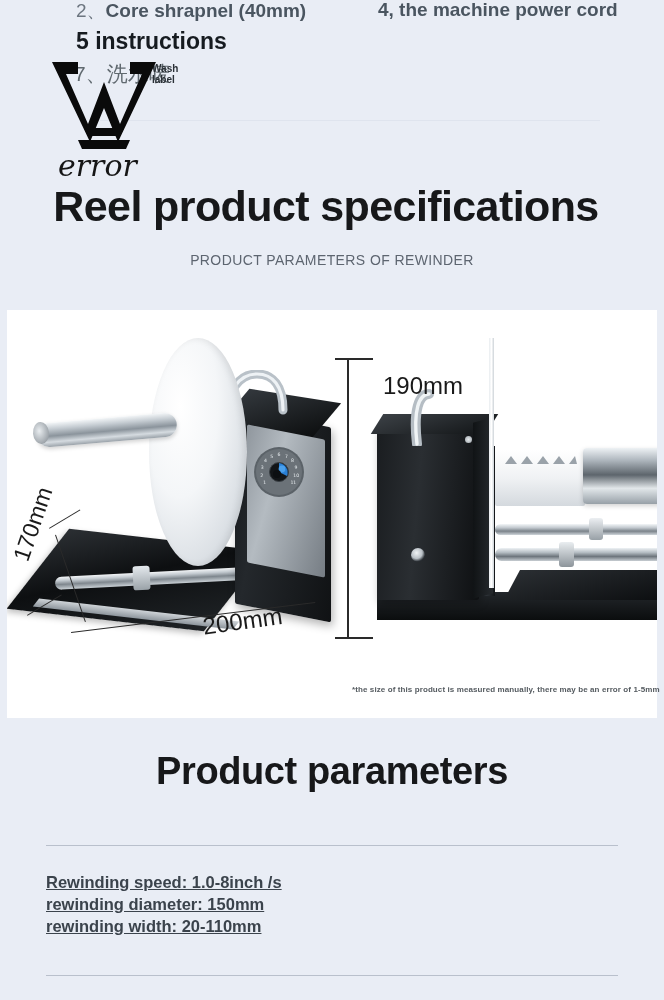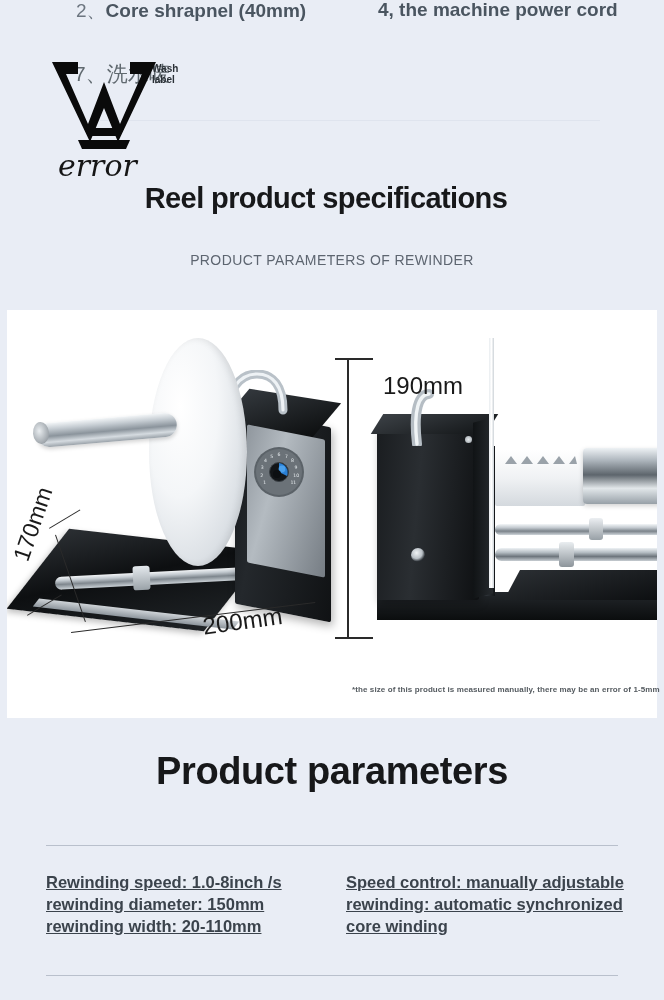--- a/index.html
+++ b/index.html
@@ -25,21 +25,21 @@
             background:#dfe4ee;}
 
   
   .logo{position:absolute;left:48px;top:52px;width:112px;height:100px;}
   .logo svg{display:block;}
   .brand{position:absolute;left:58px;top:148px;font-family:"DejaVu Serif", serif;
          font-style:italic;font-size:30px;color:#161616;letter-spacing:0px;}
 
   
   .title{position:absolute;left:0;top:182px;width:652px;text-align:center;
-         font-size:29px;font-weight:bold;color:#17181a;letter-spacing:-0.6px;}
+         font-size:43px;font-weight:bold;color:#17181a;letter-spacing:-0.6px;}
   .subtitle{position:absolute;left:0;top:252px;width:664px;text-align:center;
             font-size:14px;color:#5d6570;letter-spacing:0.4px;}
 
   
   .photo{position:absolute;left:7px;top:310px;width:650px;height:408px;
          background:#ffffff;overflow:hidden;}
 
   
   .m1{position:absolute;left:0px;top:0px;width:340px;height:360px;}
   .m1-base{position:absolute;left:22px;top:230px;width:215px;height:80px;
@@ -146,20 +146,21 @@
           display:flex;gap:0px;}
   .pcol{font-size:16.5px;font-weight:bold;color:#3b434c;line-height:1.33;text-decoration:underline;}
   .pcol1{width:300px;}
   .pcol2{width:286px;}
 </style>
 </head>
 <body>
 
 <div class="top-overlay">
   <div class="ov-item ov-c1a"><span class="cjk">2、</span><span>Core shrapnel (40mm)</span></div>
+  <div class="ov-item ov-c1b">5 instructions</div>
   <div class="ov-item ov-c1c">7、洗水唛</div>
   <div class="ov-wash">Wash label</div>
   <div class="ov-item ov-c2a">4, the machine power cord</div>
 </div>
 <div class="top-rule"></div>
 
 <div class="logo">
   <svg width="112" height="100" viewBox="0 0 112 100">
     <path d="M4 10 L30 10 L30 22 L18 22 L40 72 L56 30 L72 72 L94 22 L82 22 L82 10 L108 10 L70 90 L56 56 L42 90 Z" fill="#0a0a0a"></path>
     <path d="M36 76 L76 76 L72 84 L40 84 Z" fill="#0a0a0a"></path>
@@ -259,15 +260,14 @@
 
 <div class="dim dim-190">190mm</div>
 <div class="dim dim-200">200mm</div>
 <div class="dim dim-170">170mm</div>
 <div class="note">*the size of this product is measured manually, there may be an error of 1-5mm</div>
 
 <div class="sec2-title">Product parameters</div>
 <div class="rule rule-top"></div>
 <div class="params">
   <div class="pcol pcol1">Rewinding speed: 1.0-8inch /s rewinding diameter: 150mm rewinding width: 20-110mm</div>
-  <div class="pcol pcol2">Speed control: manually adjustable rewinding: automatic synchronized core winding</div>
 </div>
 <div class="rule rule-bot"></div>
 
 </body></html>

